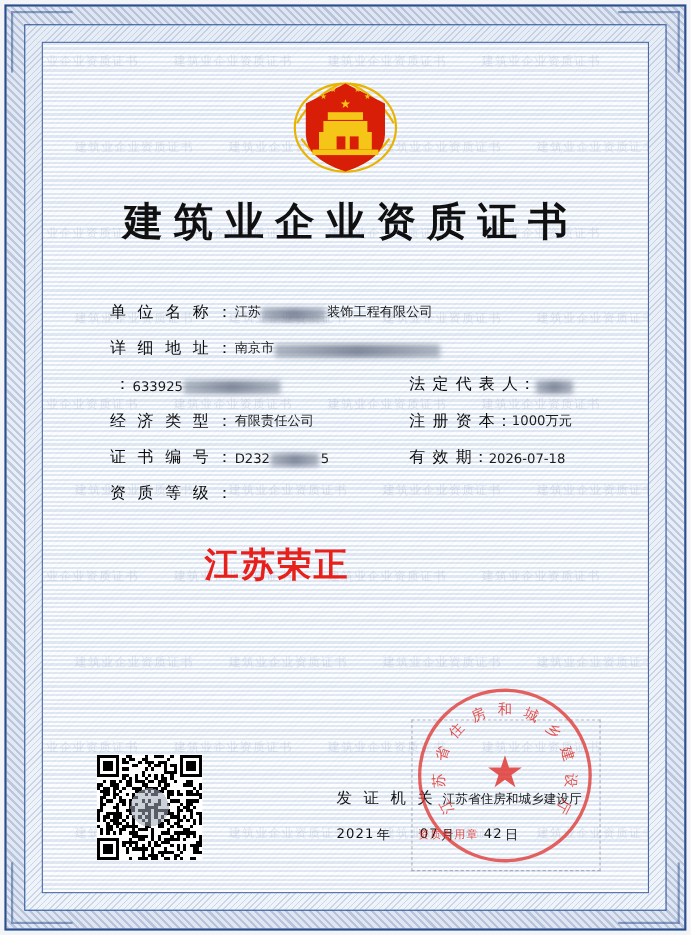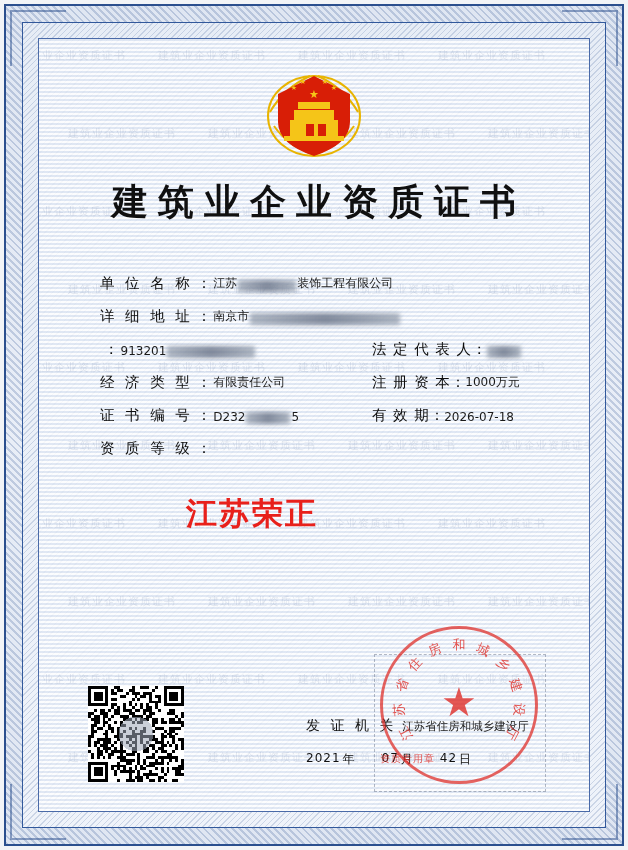--- a/index.html
+++ b/index.html
@@ -376,21 +376,21 @@
           <span class="fvalue">装饰工程有限公司</span>
         </div>
         <div class="frow">
           <span class="flabel sp3">详 细 地 址</span>
           <span class="flabel colon" style="margin-left: 4px;">：</span>
           <span class="fvalue">南京市</span>
           <span class="redact" style="width: 150px;"></span>
         </div>
         <div class="frow">
           <span class="flabel colon" style="margin-left: 4px;">：</span>
-          <span class="fvalue">913201</span>
+          <span class="fvalue">633925</span>
           <span class="redact" style="width: 88px;"></span>
           <span class="col2">
             <span class="flabel sp1">法 定 代 表 人</span>
             <span class="flabel">：</span>
             <span class="fvalue"></span>
             <span class="redact" style="width: 34px;"></span>
           </span>
         </div>
         <div class="frow">
           <span class="flabel sp3">经 济 类 型</span>

